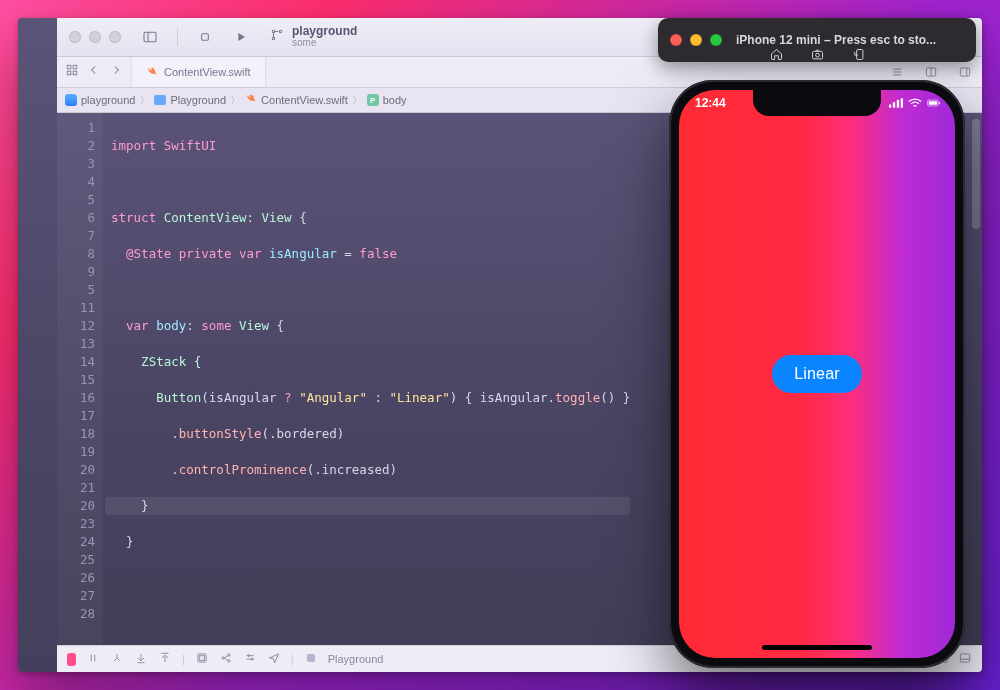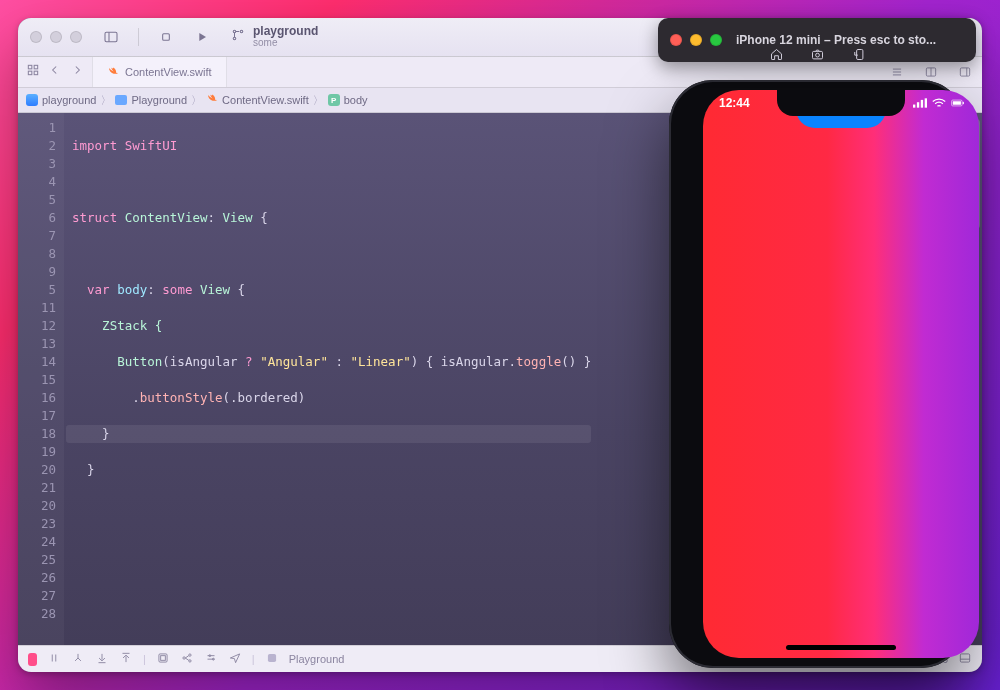--- a/index.html
+++ b/index.html
@@ -1,24 +1,24 @@
 <!DOCTYPE html>
 <html><head>
 <meta charset="utf-8">
 <style>
   html, body { margin:0; padding:0; width:1000px; height:690px; font-family:-apple-system,"SF Pro Text","Helvetica Neue",Arial,sans-serif; overflow:hidden; }
   body {
     background: linear-gradient(135deg,#ff4fa3 0%, #ff2d6e 20%, #a324cf 55%, #6a21d6 100%);
   }
   .xcode-window {
     position:absolute; left:18px; top:18px; right:18px; bottom:18px;
-    border-radius:13px; overflow:hidden;
+    border-radius:4px; overflow:hidden;
     box-shadow:0 30px 60px rgba(0,0,0,.35), 0 2px 6px rgba(0,0,0,.25);
     background:linear-gradient(180deg,#5b5478 0%, #4d4768 50%, #453f5d 100%);
-    display:flex; flex-direction:column;
+    display:flex; flex-direction:column;padding-left:39px;
   }
   
   .titlebar {
     height:38px; display:flex; align-items:center; gap:10px; padding:0 12px;
     background:linear-gradient(180deg,#efedf6 0%, #e6e2f1 100%);
     border-bottom:1px solid rgba(0,0,0,.15);
     color:#6b667e;
   }
   .traffic { display:flex; gap:8px; margin-right:6px;}
   .dot { width:12px; height:12px; border-radius:50%; background:#d3cfdc; box-shadow:inset 0 0 0 1px rgba(0,0,0,.1);}
@@ -96,21 +96,21 @@
   .sim-tb-icons{position:absolute;left:0;right:0;bottom:-3px;display:flex;justify-content:center;gap:26px;}
   .sim-tb-icons svg{width:15px;height:15px;stroke:#cfcbd8;fill:none;stroke-width:1.6;}
   
   .phone{
     margin:18px auto 0; width:276px; height:568px; border-radius:44px;
     background:#0b0b0f; padding:10px; box-shadow:0 30px 60px rgba(0,0,0,.5), inset 0 0 0 2px #2b2b33;
   }
   .screen{
     width:100%; height:100%; border-radius:36px; position:relative; overflow:hidden;
     background:linear-gradient(90deg,#ff2a33 0%, #ff2944 45%, #ff2e78 62%, #c12bd2 80%, #a028d9 100%);
-    display:flex; align-items:flex-start; justify-content:center;margin-left:24px;
+    display:flex; align-items:center; justify-content:center;
   }
   .notch{position:absolute;top:0;left:50%;transform:translateX(-50%);width:128px;height:26px;background:#0b0b0f;border-radius:0 0 16px 16px;}
   .status-time{position:absolute;top:6px;left:16px;color:#fff;font-size:12px;font-weight:600;}
   .status-right{position:absolute;top:8px;right:14px;display:flex;gap:5px;align-items:center;}
   .status-right svg{width:14px;height:10px;fill:#fff;}
   .home-ind{position:absolute;bottom:8px;left:50%;transform:translateX(-50%);width:110px;height:5px;border-radius:3px;background:#000;}
   .big-btn{
     background:#0a84ff; color:#fff; font-size:16px; font-weight:400;
     padding:10px 22px; border-radius:26px; letter-spacing:.2px;
   }
@@ -274,25 +274,27 @@
           <div>24</div>
           <div>25</div>
           <div>26</div>
           <div>27</div>
           <div>28</div>
       </div>
       <div class="code">
 <div class="row"><span class="kw">import SwiftUI</span></div>
 <div class="row"></div>
 <div class="row"><span class="kw">struct </span><span class="type">ContentView</span><span>: </span><span class="type">View</span><span> {</span></div>
+<div class="row"><span class="attr">  @State </span><span class="kw">private var </span><span class="name">isAngular</span><span> = </span><span class="kw">false</span></div>
 <div class="row"></div>
 <div class="row"><span class="kw">  var </span><span class="name">body</span><span>: </span><span class="kw">some </span><span class="type">View</span><span> {</span></div>
 <div class="row"><span class="type">    ZStack {</span></div>
 <div class="row"><span>      </span><span class="type">Button</span><span>(isAngular </span><span class="kw">? </span><span class="str">"Angular"</span><span> : </span><span class="str">"Linear"</span><span>) { isAngular.</span><span class="fn">toggle</span><span>() }</span></div>
 <div class="row"><span>        .</span><span class="fn">buttonStyle</span><span>(.bordered)</span></div>
+<div class="row"><span>        .</span><span class="fn">controlProminence</span><span>(.increased)</span></div>
 <div class="row hl-line"><span>    }</span></div>
 <div class="row"><span>  }</span></div>
 
 
 
 
 
 
 
 

